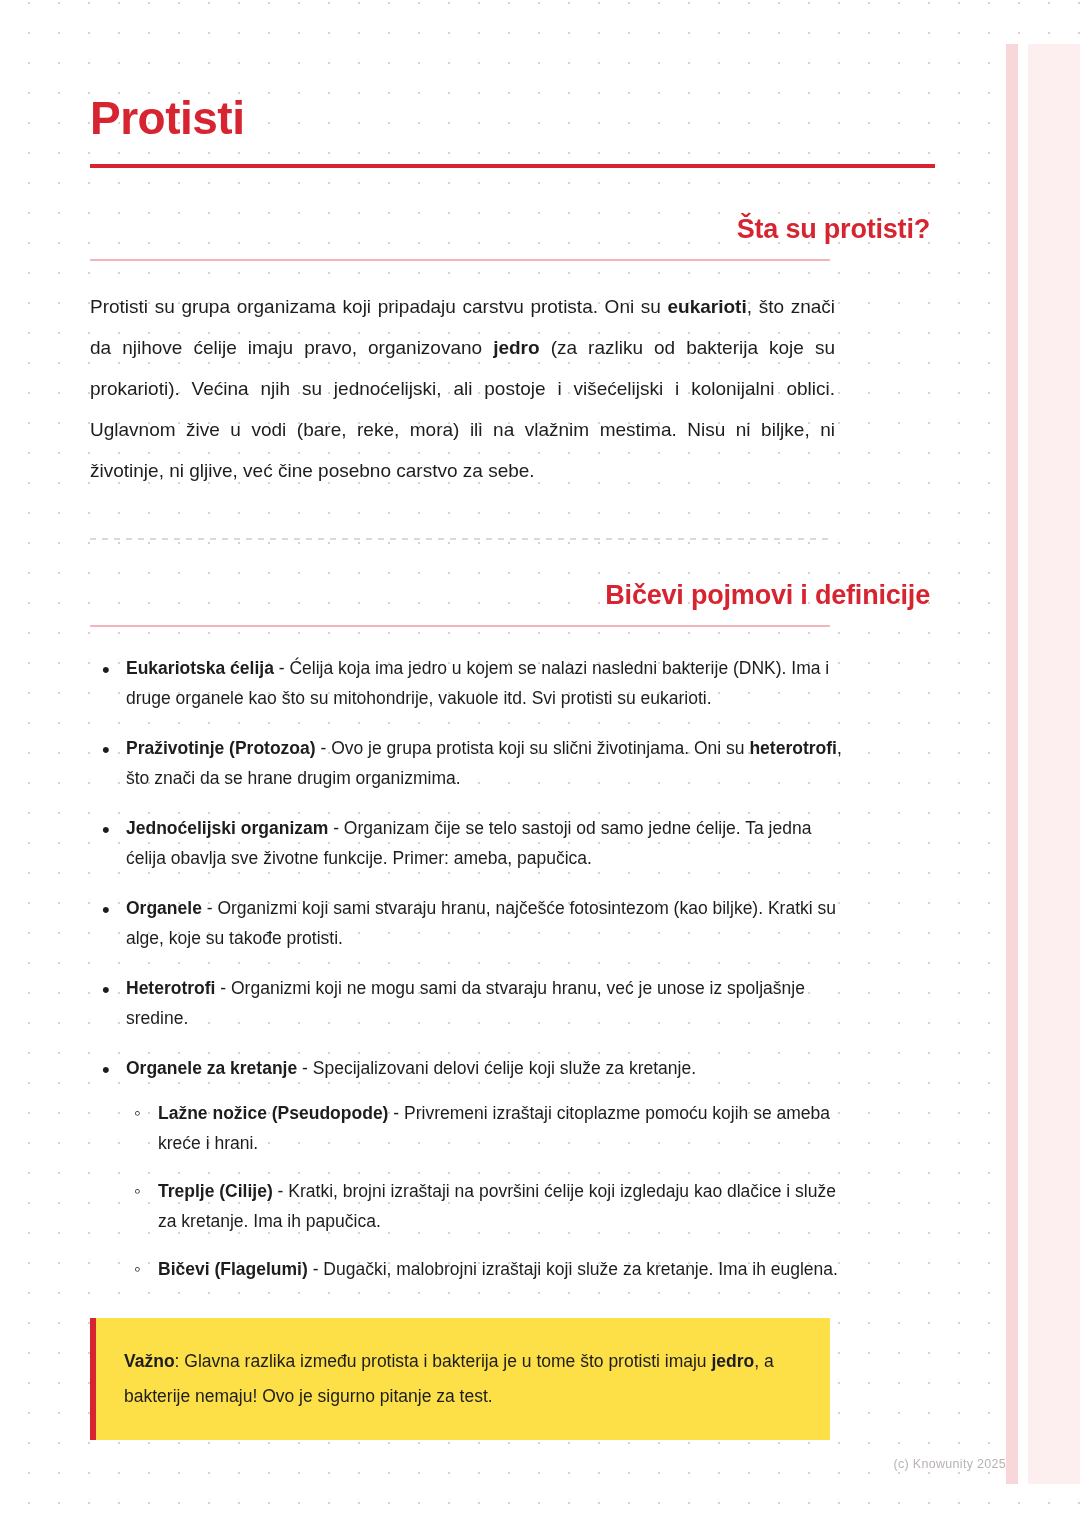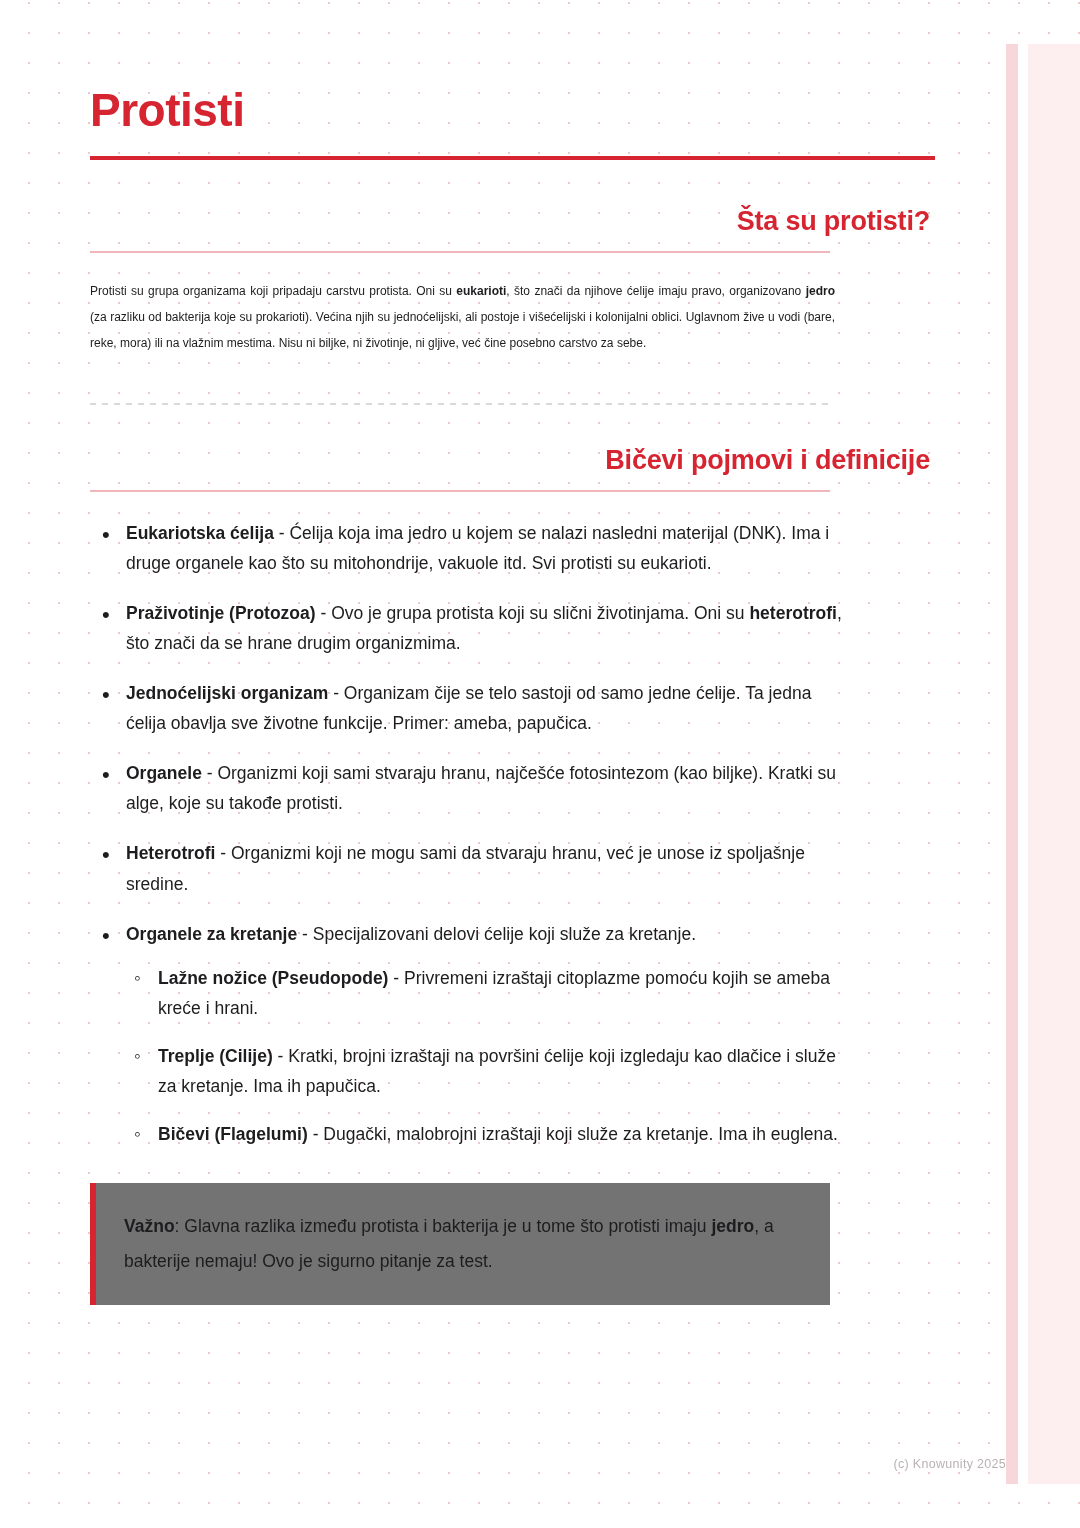--- a/index.html
+++ b/index.html
@@ -60,21 +60,21 @@
     z-index: 2;
     padding: 86px 150px 0 90px;
     box-sizing: border-box;
   }
 
   .doc-title {
     font-size: 46px;
     font-weight: bold;
     color: #d62430;
     letter-spacing: -0.5px;
-    margin: 0 0 22px 0;
+    margin: 8px 0 22px 0;
     line-height: 1.05;
   }
   .title-rule {
     height: 4px;
     background: #d62430;
     width: 845px;
     margin-bottom: 46px;
   }
 
   .section-h2 {
@@ -87,21 +87,21 @@
   }
   .section-rule {
     height: 2px;
     background: #f0b6ba;
     width: 740px;
     margin-bottom: 26px;
   }
   .section-rule.wide { width: 740px; }
 
   .para {
-    font-size: 12px;
+    font-size: 19px;
     line-height: 2.15;
     text-align: justify;
     width: 745px;
     color: #1d1d1f;
     margin: 0;
   }
 
   .divider-dots {
     width: 740px;
     height: 2px;
@@ -152,21 +152,21 @@
     left: 8px;
     top: -1px;
     font-size: 19px;
     color: #1d1d1f;
   }
   .term { font-weight: bold; }
 
   .callout {
     margin-top: 34px;
     width: 740px;
-    background: #737373;
+    background: #fde047;
     border-left: 6px solid #d62430;
     padding: 26px 28px 26px 28px;
     box-sizing: border-box;
     font-size: 17.5px;
     line-height: 2.0;
   }
 
   .footer-credit {
     position: absolute;
     right: 74px;
@@ -195,21 +195,21 @@
 
   <p class="para" id="intro-para"><span>Protisti su grupa organizama koji pripadaju carstvu protista. Oni su </span><span style="font-weight: bold;">eukarioti</span><span>, što znači da njihove ćelije imaju pravo, organizovano </span><span style="font-weight: bold;">jedro</span><span> (za razliku od bakterija koje su prokarioti). Većina njih su jednoćelijski, ali postoje i višećelijski i kolonijalni oblici. Uglavnom žive u vodi (bare, reke, mora) ili na vlažnim mestima. Nisu ni biljke, ni životinje, ni gljive, već čine posebno carstvo za sebe.</span></p>
 
   <div class="divider-dots"></div>
 
   <h2 class="section-h2">Bičevi pojmovi i definicije</h2>
   <div class="section-rule wide"></div>
 
   <ul class="main-list">
     <li>
-      <span class="term">Eukariotska ćelija</span><span> - Ćelija koja ima jedro u kojem se nalazi nasledni materijal (DNK). Ima i druge organele kao što su mitohondrije, vakuole itd. Svi protisti su eukarioti.</span>
+      <span class="term">Eukariotska ćelija</span><span> - Ćelija koja ima jedro u kojem se nalazi nasledni bakterije (DNK). Ima i druge organele kao što su mitohondrije, vakuole itd. Svi protisti su eukarioti.</span>
     </li>
     <li>
       <span class="term">Praživotinje (Protozoa)</span><span> - Ovo je grupa protista koji su slični životinjama. Oni su </span><span class="term">heterotrofi</span><span>, što znači da se hrane drugim organizmima.</span>
     </li>
     <li>
       <span class="term">Jednoćelijski organizam</span><span> - Organizam čije se telo sastoji od samo jedne ćelije. Ta jedna ćelija obavlja sve životne funkcije. Primer: ameba, papučica.</span>
     </li>
     <li>
       <span class="term">Organele</span><span> - Organizmi koji sami stvaraju hranu, najčešće fotosintezom (kao biljke). Kratki su alge, koje su takođe protisti.</span>
     </li>

